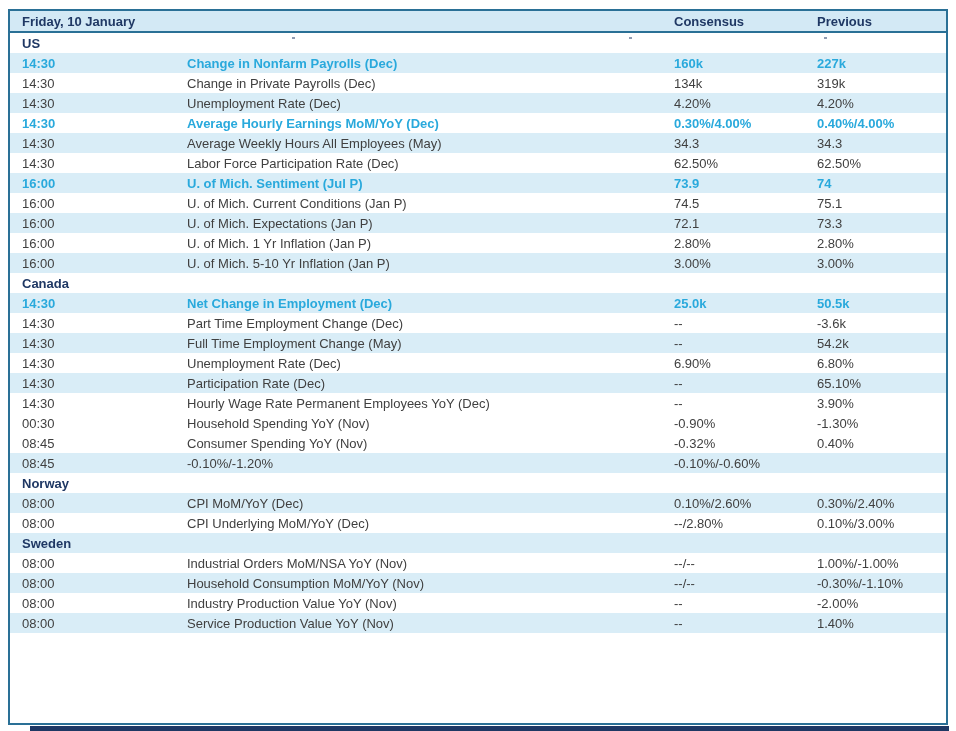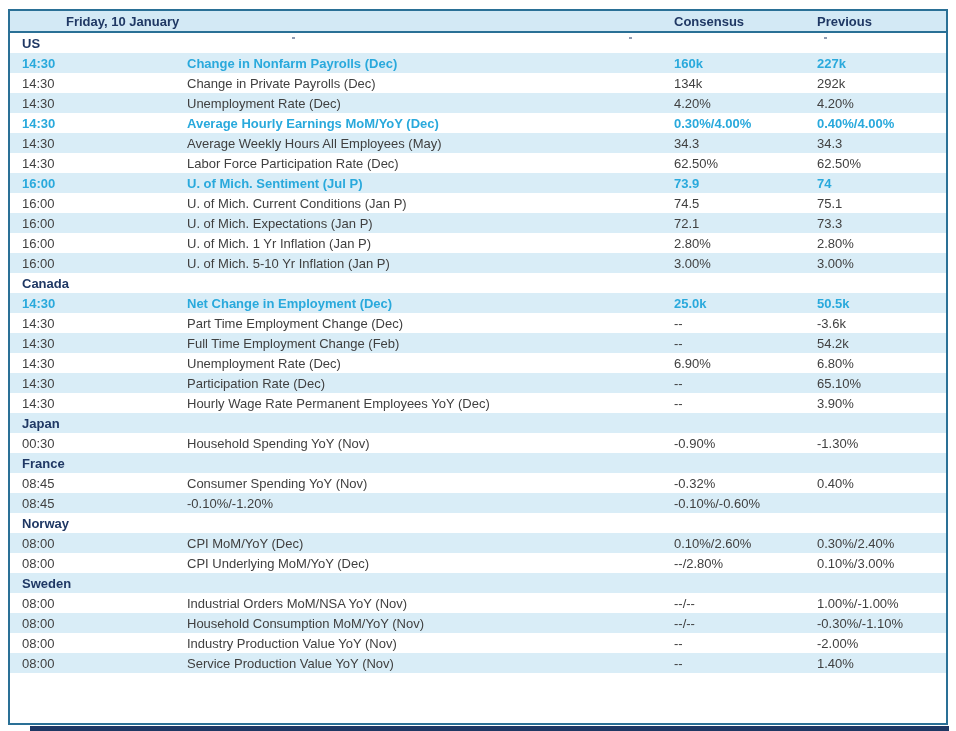--- a/index.html
+++ b/index.html
@@ -25,21 +25,21 @@
     display:grid;
     grid-template-columns:165px 487px 143px 1fr;
     height:22px;
     align-items:center;
     background:var(--header-bg);
     border-bottom:2px solid var(--border);
     color:var(--navy);
     font-weight:bold;
     font-size:13px;
   }
-  .c-date{grid-column:1 / 3;padding-left:12px;margin-left:44px;}
+  .c-date{grid-column:1 / 3;padding-left:12px;}
   .c-cons,.c-prev{padding-left:12px;}
 
   .tbody{width:100%;}
   .row{
     display:grid;
     grid-template-columns:165px 487px 143px 1fr;
     height:20px;
     align-items:center;
     font-size:13px;
     color:var(--body-text);
@@ -81,21 +81,21 @@
         <div class="row stripe hl">
           <div class="cell">14:30</div>
           <div class="cell">Change in Nonfarm Payrolls (Dec)</div>
           <div class="cell">160k</div>
           <div class="cell">227k</div>
         </div>
         <div class="row">
           <div class="cell">14:30</div>
           <div class="cell">Change in Private Payrolls (Dec)</div>
           <div class="cell">134k</div>
-          <div class="cell">292k</div>
+          <div class="cell">319k</div>
         </div>
         <div class="row stripe">
           <div class="cell">14:30</div>
           <div class="cell">Unemployment Rate (Dec)</div>
           <div class="cell">4.20%</div>
           <div class="cell">4.20%</div>
         </div>
         <div class="row hl">
           <div class="cell">14:30</div>
           <div class="cell">Average Hourly Earnings MoM/YoY (Dec)</div>
@@ -154,53 +154,47 @@
           <div class="cell">50.5k</div>
         </div>
         <div class="row">
           <div class="cell">14:30</div>
           <div class="cell">Part Time Employment Change (Dec)</div>
           <div class="cell">--</div>
           <div class="cell">-3.6k</div>
         </div>
         <div class="row stripe">
           <div class="cell">14:30</div>
-          <div class="cell">Full Time Employment Change (Feb)</div>
+          <div class="cell">Full Time Employment Change (May)</div>
           <div class="cell">--</div>
           <div class="cell">54.2k</div>
         </div>
         <div class="row">
           <div class="cell">14:30</div>
           <div class="cell">Unemployment Rate (Dec)</div>
           <div class="cell">6.90%</div>
           <div class="cell">6.80%</div>
         </div>
         <div class="row stripe">
           <div class="cell">14:30</div>
           <div class="cell">Participation Rate (Dec)</div>
           <div class="cell">--</div>
           <div class="cell">65.10%</div>
         </div>
         <div class="row">
           <div class="cell">14:30</div>
           <div class="cell">Hourly Wage Rate Permanent Employees YoY (Dec)</div>
           <div class="cell">--</div>
           <div class="cell">3.90%</div>
-        </div>
-        <div class="row srow stripe">
-          <div class="cell">Japan</div>
         </div>
         <div class="row">
           <div class="cell">00:30</div>
           <div class="cell">Household Spending YoY (Nov)</div>
           <div class="cell">-0.90%</div>
           <div class="cell">-1.30%</div>
-        </div>
-        <div class="row srow stripe">
-          <div class="cell">France</div>
         </div>
         <div class="row">
           <div class="cell">08:45</div>
           <div class="cell">Consumer Spending YoY (Nov)</div>
           <div class="cell">-0.32%</div>
           <div class="cell">0.40%</div>
         </div>
         <div class="row stripe">
           <div class="cell">08:45</div>
           <div class="cell">-0.10%/-1.20%</div>

